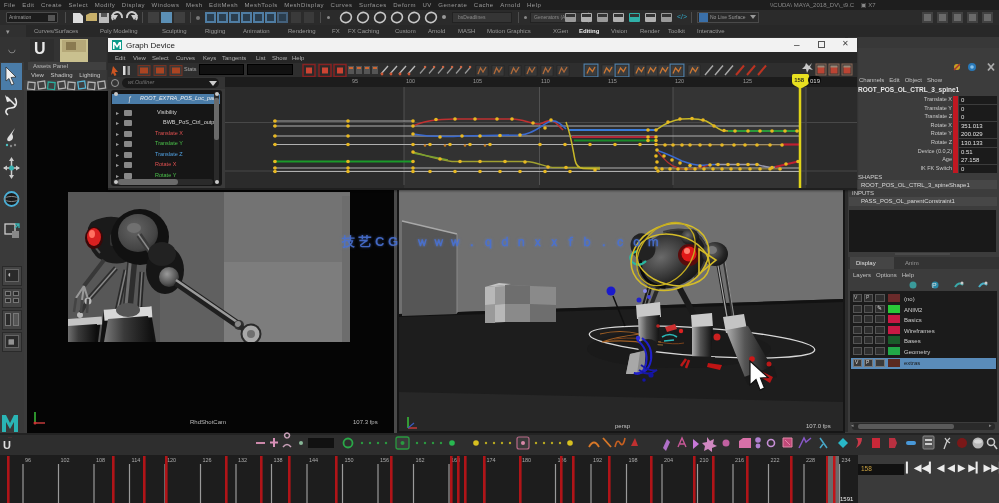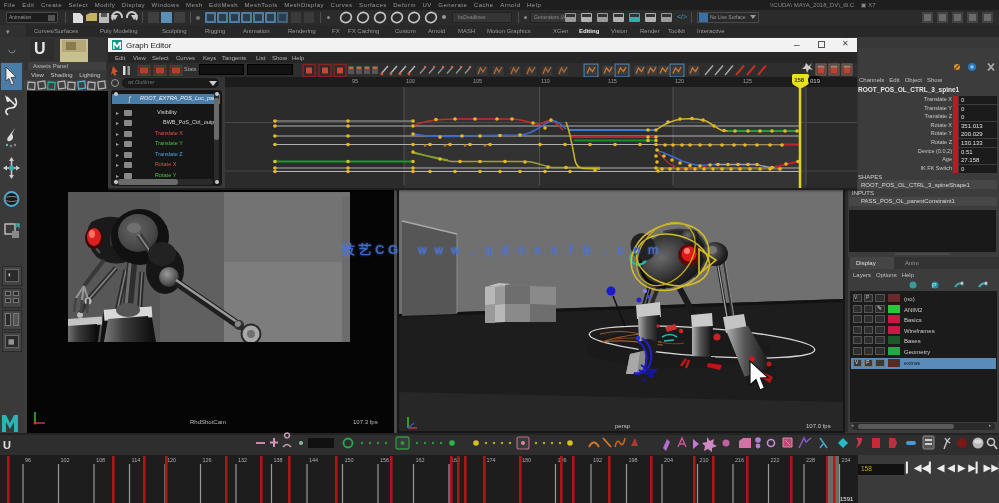--- a/index.html
+++ b/index.html
@@ -375,21 +375,21 @@
 <svg style="position:absolute;left:747px;top:360px;z-index:4" width="24" height="34" viewBox="0 0 24 34">
 <path d="M3 1 L3 25 L9 19.5 L13 30 L17.5 28 L13.5 18 L21 17.5 Z" fill="#fff" stroke="#111" stroke-width="1.2"></path>
   </svg>
 <div style="position:absolute;left:615px;top:423px;font-size:6px;color:#c8c8c8;white-space:nowrap;line-height:1;">persp</div>
 <div style="position:absolute;left:806px;top:423px;font-size:6px;color:#c8c8c8;white-space:nowrap;line-height:1;">107.0 fps</div>
 <svg style="position:absolute;left:403px;top:414px" width="20" height="20" viewBox="0 0 20 20">
 <line x1="5" y1="14" x2="5" y2="3" stroke="#3ac23a" stroke-width="1.5"></line>
 <line x1="5" y1="14" x2="14" y2="14" stroke="#c23a3a" stroke-width="1.5"></line>
 <line x1="5" y1="14" x2="11" y2="9" stroke="#3a5ac2" stroke-width="1.2"></line>
   </svg>
-<div style="position:absolute;left:342px;top:243px;font-size:13px;color:rgba(72,112,210,0.9);white-space:nowrap;line-height:1;font-weight:700;letter-spacing:3.5px;text-shadow:0 0 3px rgba(90,140,255,0.45);z-index:4;">技艺CG&nbsp;&nbsp;ｗｗｗ．ｑｄｎｘｘｆｂ．ｃｏｍ</div>
+<div style="position:absolute;left:342px;top:235px;font-size:13px;color:rgba(72,112,210,0.9);white-space:nowrap;line-height:1;font-weight:700;letter-spacing:3.5px;text-shadow:0 0 3px rgba(90,140,255,0.45);z-index:4;">技艺CG&nbsp;&nbsp;ｗｗｗ．ｑｄｎｘｘｆｂ．ｃｏｍ</div>
 <div style="position:absolute;left:845px;top:37px;width:3px;height:395px;background:#2c2c2c;"></div>
 <div style="position:absolute;left:848px;top:48px;width:151px;height:384px;background:#3c3c3c;"></div>
 <svg style="position:absolute;left:952px;top:62px" width="46" height="10" viewBox="0 0 46 10">
 <circle cx="5" cy="5" r="3" fill="#c8a020"></circle>
     <path d="M2 8 L8 2" stroke="#aa3030" stroke-width="1.5"></path>
 <circle cx="20" cy="5" r="4" fill="#2878b8"></circle>
     <circle cx="20" cy="5" r="1.8" fill="#88c0e8"></circle>
 <path d="M36 1.5 L42 8.5 M42 1.5 L36 8.5" stroke="#aaa" stroke-width="1.8"></path>
   </svg>
 <div style="position:absolute;left:859px;top:77px;font-size:6px;color:#c0c0c0;white-space:nowrap;line-height:1;">Channels&nbsp;&nbsp;&nbsp;Edit&nbsp;&nbsp;&nbsp;Object&nbsp;&nbsp;&nbsp;Show</div>
@@ -637,21 +637,21 @@
 <div style="position:absolute;left:858px;top:464px;width:46px;height:11px;background:#111;"></div>
 <div style="position:absolute;left:861px;top:466px;font-size:6.5px;color:#c8a040;white-space:nowrap;line-height:1;">158</div>
 <div style="position:absolute;left:906px;top:463px;font-size:10px;color:#ececec;white-space:nowrap;line-height:1;letter-spacing:0;">▎◀◀▎◀&nbsp;◀&nbsp;▶&nbsp;▶▎▶▶▎</div>
 <div style="position:absolute;left:0;top:0;width:999px;height:503px;z-index:3;">
     <div style="position:absolute;left:108px;top:38px;width:749px;height:152px;background:#2b2b2b;box-shadow:0 1px 2px rgba(0,0,0,0.4);"></div>
 <div style="position:absolute;left:108px;top:38px;width:749px;height:14px;background:#f2f2f2;"></div>
 <svg style="position:absolute;left:112px;top:40px" width="10" height="10" viewBox="0 0 10 10">
 <rect width="10" height="10" fill="#0a9a8a"></rect>
       <path d="M1 9 L1 2 L3 2 L5 5.5 L7 2 L9 2 L9 9 L7.5 9 L7.5 4.5 L5 8 L2.5 4.5 L2.5 9 Z" fill="#fff"></path>
     </svg>
-<div style="position:absolute;left:126px;top:42px;font-size:8px;color:#222;white-space:nowrap;line-height:1;">Graph Editor</div>
+<div style="position:absolute;left:126px;top:42px;font-size:8px;color:#222;white-space:nowrap;line-height:1;">Graph Device</div>
 <div style="position:absolute;left:794px;top:40px;font-size:10px;color:#444;white-space:nowrap;line-height:1;">–</div>
 <div style="position:absolute;left:818px;top:41px;width:7px;height:7px;background:transparent;border:1px solid #555;"></div>
 <div style="position:absolute;left:842px;top:40px;font-size:8px;color:#444;white-space:nowrap;line-height:1;">✕</div>
 <div style="position:absolute;left:108px;top:52px;width:749px;height:11px;background:#262626;"></div>
 <div style="position:absolute;left:115px;top:55px;font-size:6px;color:#b0b0b0;white-space:nowrap;line-height:1;">Edit</div>
 <div style="position:absolute;left:133px;top:55px;font-size:6px;color:#b0b0b0;white-space:nowrap;line-height:1;">View</div>
 <div style="position:absolute;left:152px;top:55px;font-size:6px;color:#b0b0b0;white-space:nowrap;line-height:1;">Select</div>
 <div style="position:absolute;left:176px;top:55px;font-size:6px;color:#b0b0b0;white-space:nowrap;line-height:1;">Curves</div>
 <div style="position:absolute;left:203px;top:55px;font-size:6px;color:#b0b0b0;white-space:nowrap;line-height:1;">Keys</div>
 <div style="position:absolute;left:222px;top:55px;font-size:6px;color:#b0b0b0;white-space:nowrap;line-height:1;">Tangents</div>

